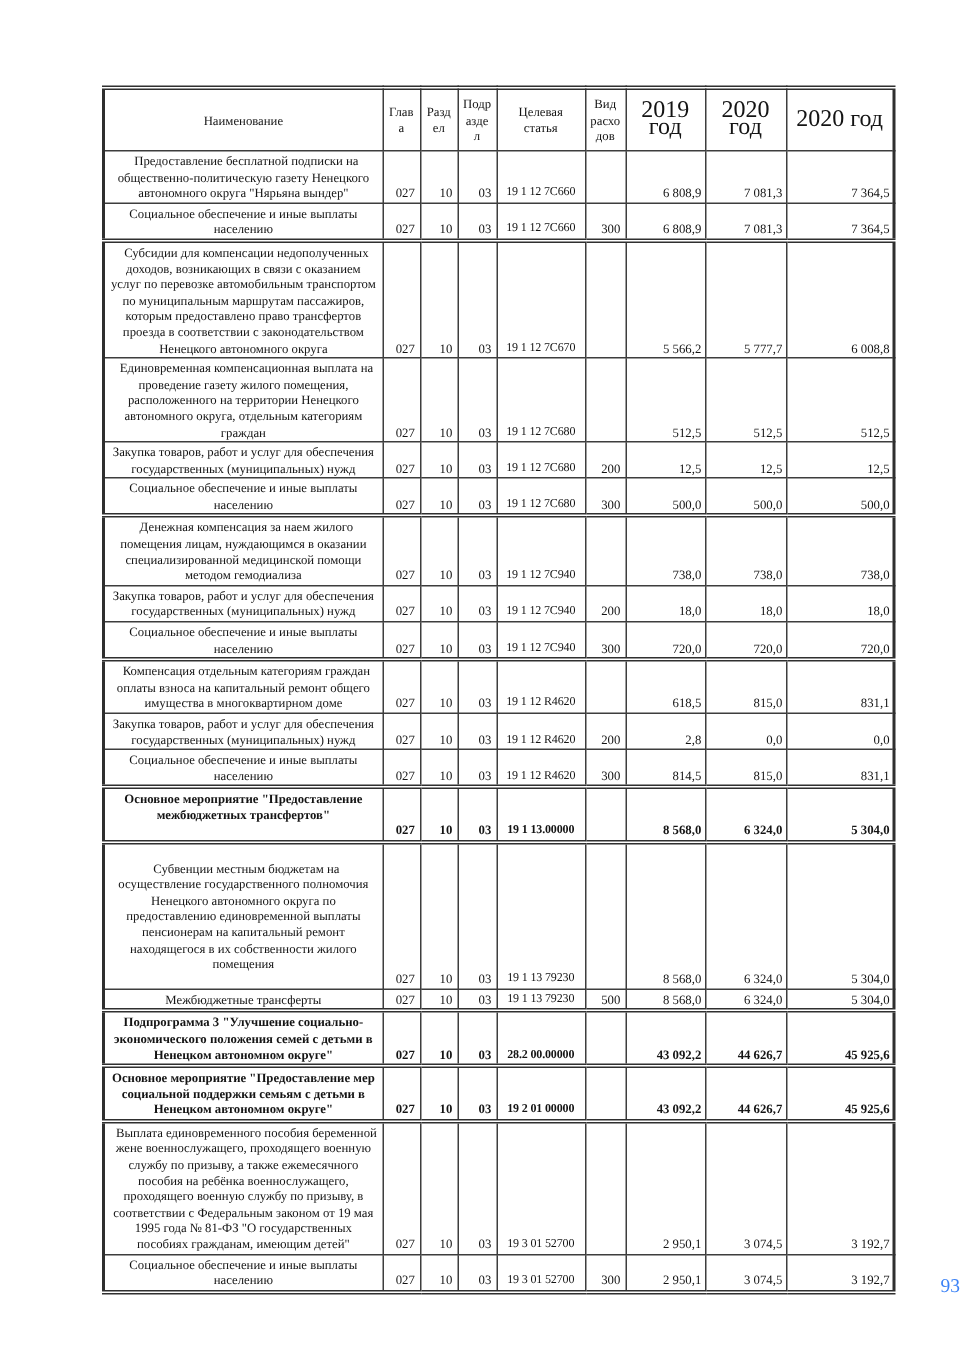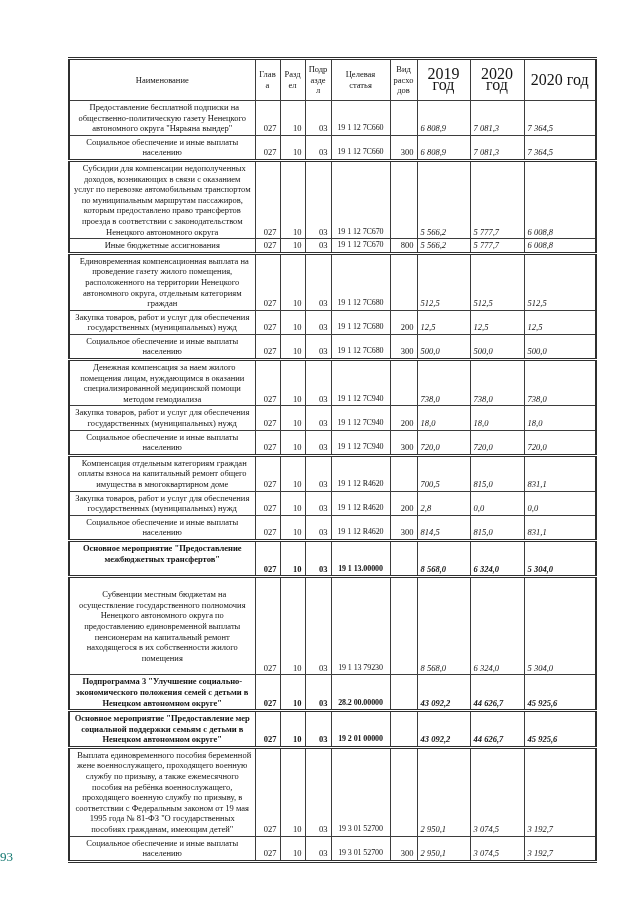--- a/index.html
+++ b/index.html
@@ -25,29 +25,29 @@
     border-bottom:2px solid #2f2f2f;
   }
   th.c1,th.c2,th.c3,th.c5{word-break:break-all;}
   th.c6,th.c7,th.c8{font-size:16px;}
   td.c0{text-align:center;vertical-align:top;}
   td.c1,td.c2,td.c3,td.c5{text-align:right;vertical-align:bottom;}
   td.c4{
     text-align:center;vertical-align:bottom;
     font-size:8px;white-space:nowrap;letter-spacing:-0.1px;padding:1px 1px;
   }
-  td.c6,td.c7,td.c8{vertical-align:bottom;padding-right:2px;font-style:italic;}
+  td.c6,td.c7,td.c8{text-align:right;vertical-align:bottom;padding-right:2px;}
   tr.bold td{font-weight:bold;}
   tr.thick td{border-bottom:3px double #2f2f2f;}
   td.indent{text-indent:4px;}
   td.pad-top{padding-top:11px;}
   td.pad-bottom{padding-bottom:11px;}
   .page-number{
     position:absolute;top:849px;left:0;width:640px;
-    text-align:left;font-size:13px;color:#0f766e;
+    text-align:right;font-size:13px;color:#3b82f6;
   }
 </style>
 </head>
 <body>
 
 <div class="page">
 
   <table class="budget-table">
     <colgroup>
       <col style="width:186px">
@@ -100,31 +100,20 @@
           <td class="c0 indent">Субсидии для компенсации недополученных доходов, возникающих в связи с оказанием услуг по перевозке автомобильным транспортом по муниципальным маршрутам пассажиров, которым предоставлено право трансфертов проезда в соответствии с законодательством Ненецкого автономного округа</td>
           <td class="c1">027</td>
           <td class="c2">10</td>
           <td class="c3">03</td>
           <td class="c4">19 1 12 7C670</td>
           <td class="c5"></td>
           <td class="c6">5 566,2</td>
           <td class="c7">5 777,7</td>
           <td class="c8">6 008,8</td>
         </tr>
-        <tr class="thick">
-          <td class="c0">Иные бюджетные ассигнования</td>
-          <td class="c1">027</td>
-          <td class="c2">10</td>
-          <td class="c3">03</td>
-          <td class="c4">19 1 12 7C670</td>
-          <td class="c5">800</td>
-          <td class="c6">5 566,2</td>
-          <td class="c7">5 777,7</td>
-          <td class="c8">6 008,8</td>
-        </tr>
         <tr>
           <td class="c0 indent">Единовременная компенсационная выплата на проведение газету жилого помещения, расположенного на территории Ненецкого автономного округа, отдельным категориям граждан</td>
           <td class="c1">027</td>
           <td class="c2">10</td>
           <td class="c3">03</td>
           <td class="c4">19 1 12 7C680</td>
           <td class="c5"></td>
           <td class="c6">512,5</td>
           <td class="c7">512,5</td>
           <td class="c8">512,5</td>
@@ -184,21 +173,21 @@
           <td class="c7">720,0</td>
           <td class="c8">720,0</td>
         </tr>
         <tr>
           <td class="c0 indent">Компенсация отдельным категориям граждан оплаты взноса на капитальный ремонт общего имущества в многоквартирном доме</td>
           <td class="c1">027</td>
           <td class="c2">10</td>
           <td class="c3">03</td>
           <td class="c4">19 1 12 R4620</td>
           <td class="c5"></td>
-          <td class="c6">700,5</td>
+          <td class="c6">618,5</td>
           <td class="c7">815,0</td>
           <td class="c8">831,1</td>
         </tr>
         <tr>
           <td class="c0">Закупка товаров, работ и услуг для обеспечения государственных (муниципальных) нужд</td>
           <td class="c1">027</td>
           <td class="c2">10</td>
           <td class="c3">03</td>
           <td class="c4">19 1 12 R4620</td>
           <td class="c5">200</td>
@@ -232,20 +221,31 @@
           <td class="c0 indent pad-top pad-bottom">Субвенции местным бюджетам на осуществление государственного полномочия Ненецкого автономного округа по предоставлению единовременной выплаты пенсионерам на капитальный ремонт находящегося в их собственности жилого помещения</td>
           <td class="c1">027</td>
           <td class="c2">10</td>
           <td class="c3">03</td>
           <td class="c4">19 1 13 79230</td>
           <td class="c5"></td>
           <td class="c6">8 568,0</td>
           <td class="c7">6 324,0</td>
           <td class="c8">5 304,0</td>
         </tr>
+        <tr class="thick">
+          <td class="c0">Межбюджетные трансферты</td>
+          <td class="c1">027</td>
+          <td class="c2">10</td>
+          <td class="c3">03</td>
+          <td class="c4">19 1 13 79230</td>
+          <td class="c5">500</td>
+          <td class="c6">8 568,0</td>
+          <td class="c7">6 324,0</td>
+          <td class="c8">5 304,0</td>
+        </tr>
         <tr class="bold thick">
           <td class="c0">Подпрограмма 3 "Улучшение социально-экономического положения семей с детьми в Ненецком автономном округе"</td>
           <td class="c1">027</td>
           <td class="c2">10</td>
           <td class="c3">03</td>
           <td class="c4">28.2 00.00000</td>
           <td class="c5"></td>
           <td class="c6">43 092,2</td>
           <td class="c7">44 626,7</td>
           <td class="c8">45 925,6</td>

